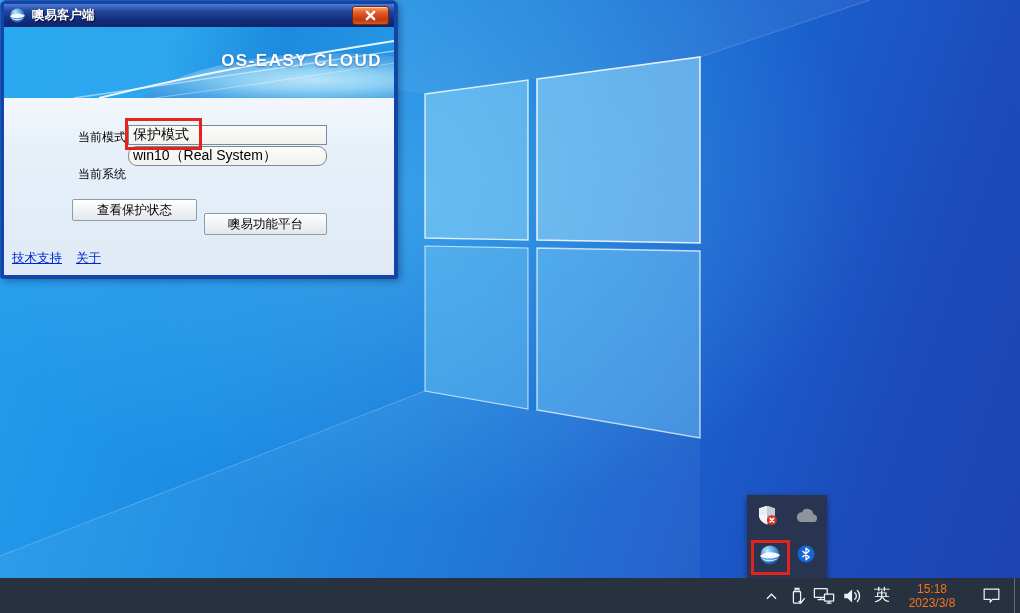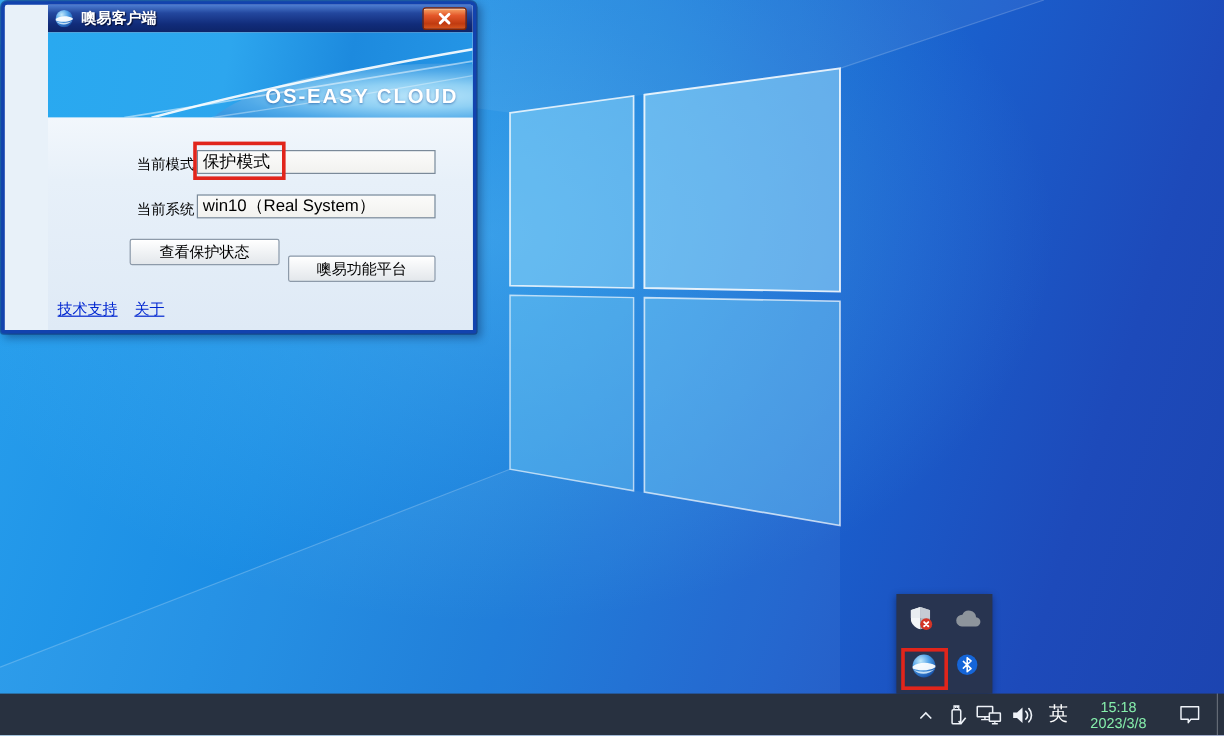--- a/index.html
+++ b/index.html
@@ -6,35 +6,35 @@
   body{width:1020px;height:613px;overflow:hidden;font-family:"Liberation Sans","DejaVu Sans",sans-serif;}
   .stage{position:relative;width:1020px;height:613px;overflow:hidden;
     background:
       radial-gradient(760px 520px at 40% 32%, rgba(110,205,250,0.38), rgba(110,205,250,0) 62%),
       linear-gradient(108deg,#2aa2ee 0%,#1b8de4 28%,#1678d8 48%,#1a5ecc 68%,#1d4aba 85%,#1c44b0 100%);}
   .wallpaper{position:absolute;left:0;top:0;width:1020px;height:613px;}
 
   
   .dialog{position:absolute;left:1px;top:1px;width:396px;height:277px;box-sizing:border-box;
     border:3px solid #1243ae;border-radius:5px 5px 2px 2px;background:#e8f1f9;
-    box-shadow:0 0 0 1px rgba(6,24,90,.45),3px 3px 7px rgba(0,10,50,.35);overflow:hidden;padding-left:36px;}
+    box-shadow:0 0 0 1px rgba(6,24,90,.45),3px 3px 7px rgba(0,10,50,.35);overflow:hidden;}
   .titlebar{position:relative;height:23px;display:flex;align-items:center;padding-left:6px;
     background:linear-gradient(180deg,#4d7ed2 0%,#23479e 30%,#112c7a 70%,#0d2468 100%);}
   .titlebar .app-icon{width:15px;height:15px;display:inline-block;}
   .title-text{margin-left:7px;color:#fff;font-size:12.5px;font-weight:bold;text-shadow:1px 1px 1px rgba(0,0,20,.7);}
   .close-btn{position:absolute;right:5px;top:2px;width:35px;height:17px;border-radius:3px;
     border:1px solid #7e2506;display:flex;align-items:center;justify-content:center;cursor:pointer;
     background:linear-gradient(180deg,#f7a768 0%,#e4572a 35%,#c03a10 75%,#d8561e 100%);
     box-shadow:inset 0 1px 0 rgba(255,255,255,.55);}
   .banner{position:relative;height:71px;overflow:hidden;
     background:linear-gradient(100deg,#29a9f0 0%,#2da6ee 42%,#1d8ade 70%,#2596e6 100%);}
   .banner .hill{position:absolute;left:120px;top:26px;width:420px;height:150px;border-radius:50%;
     background:radial-gradient(closest-side at 45% 18%,#b8e4fa 0%,#8fd0f4 38%,#4fa9e8 78%,#3b9ae2 100%);}
   .banner svg.waves{position:absolute;left:0;top:0;width:100%;height:100%;}
-  .brand-text{position:absolute;right:12px;top:44px;color:#fff;font-size:17px;font-weight:bold;
+  .brand-text{position:absolute;right:12px;top:24px;color:#fff;font-size:17px;font-weight:bold;
     letter-spacing:1.5px;text-shadow:0 1px 2px rgba(10,60,140,.55);}
   .content{position:relative;height:177px;
     background:linear-gradient(180deg,#f2f7fc 0%,#e7f0f9 30%,#dfeaf6 100%);}
   .field-label{position:absolute;font-size:12px;color:#000;}
   .field-input{position:absolute;box-sizing:border-box;width:199px;height:20px;border:1px solid #7b8a99;
     background:linear-gradient(180deg,#fbfbfa,#f2f2ef);font-size:14px;padding:0 4px;color:#000;
     font-family:"Liberation Sans","DejaVu Sans",sans-serif;}
   .dlg-btn{position:absolute;box-sizing:border-box;height:22px;border:1px solid #8d9aa9;border-radius:2px;
     background:linear-gradient(180deg,#ffffff 0%,#f2f4f6 45%,#e3e7eb 100%);font-size:12.5px;color:#000;
     cursor:pointer;font-family:"Liberation Sans","DejaVu Sans",sans-serif;
@@ -53,21 +53,21 @@
   .tray-popup .picon{position:absolute;cursor:pointer;}
   .red-box.tray{left:751px;top:540px;width:33px;height:29px;position:absolute;}
 
   
   .taskbar{position:absolute;left:0;bottom:0;width:1020px;height:35px;background:#283140;
     display:flex;align-items:center;}
   .tray-area{margin-left:auto;display:flex;align-items:center;height:100%;}
   .tb-item{display:flex;align-items:center;justify-content:center;height:100%;cursor:pointer;color:#eef2f8;}
   .tb-item svg{display:block;}
   .ime{font-size:16px;color:#fff;width:28px;}
-  .clock{width:72px;text-align:center;color:#86efac;font-size:12px;line-height:14px;cursor:pointer;}
+  .clock{width:72px;text-align:center;color:#f97316;font-size:12px;line-height:14px;cursor:pointer;}
   .show-desktop{width:5px;height:100%;border-left:1px solid rgba(255,255,255,.28);cursor:pointer;}
 </style>
 </head>
 <body>
 
 <div class="stage">
 
   <svg class="wallpaper" viewBox="0 0 1020 613" preserveAspectRatio="none">
     <polygon points="0,0 870,0 700,57 425,94 0,37" fill="rgba(255,255,255,0.06)"></polygon>
     <polygon points="0,613 0,556 425,391 700,438 700,613" fill="rgba(255,255,255,0.05)"></polygon>
@@ -110,21 +110,21 @@
         <path d="M70 71 C185 55 315 34 390 24" stroke="rgba(255,255,255,0.5)" stroke-width="1.4" fill="none"></path>
         <path d="M150 71 C250 58 340 44 390 36" stroke="rgba(255,255,255,0.35)" stroke-width="1.2" fill="none"></path>
       </svg>
       <div class="brand-text">OS-EASY CLOUD</div>
     </div>
 
     <div class="content">
       <span class="field-label" style="left:74px;top:31px;">当前模式</span>
       <input class="field-input" style="left: 124px; top: 27px;" readonly="" value="保护模式">
       <span class="field-label" style="left:74px;top:68px;">当前系统</span>
-      <input class="field-input" style="left: 124px; top: 64px;" readonly="" value="win10（Real System）">
+      <input class="field-input" style="left: 124px; top: 48px; border-radius: 9px;" readonly="" value="win10（Real System）">
 
       <button class="dlg-btn" style="left:68px;top:101px;width:125px;">查看保护状态</button>
       <button class="dlg-btn" style="left:200px;top:115px;width:123px;">噢易功能平台</button>
 
       <div class="links-row">
         <span class="link">技术支持</span>
         <span class="link about">关于</span>
       </div>
 
       <div class="red-box mode"></div>

